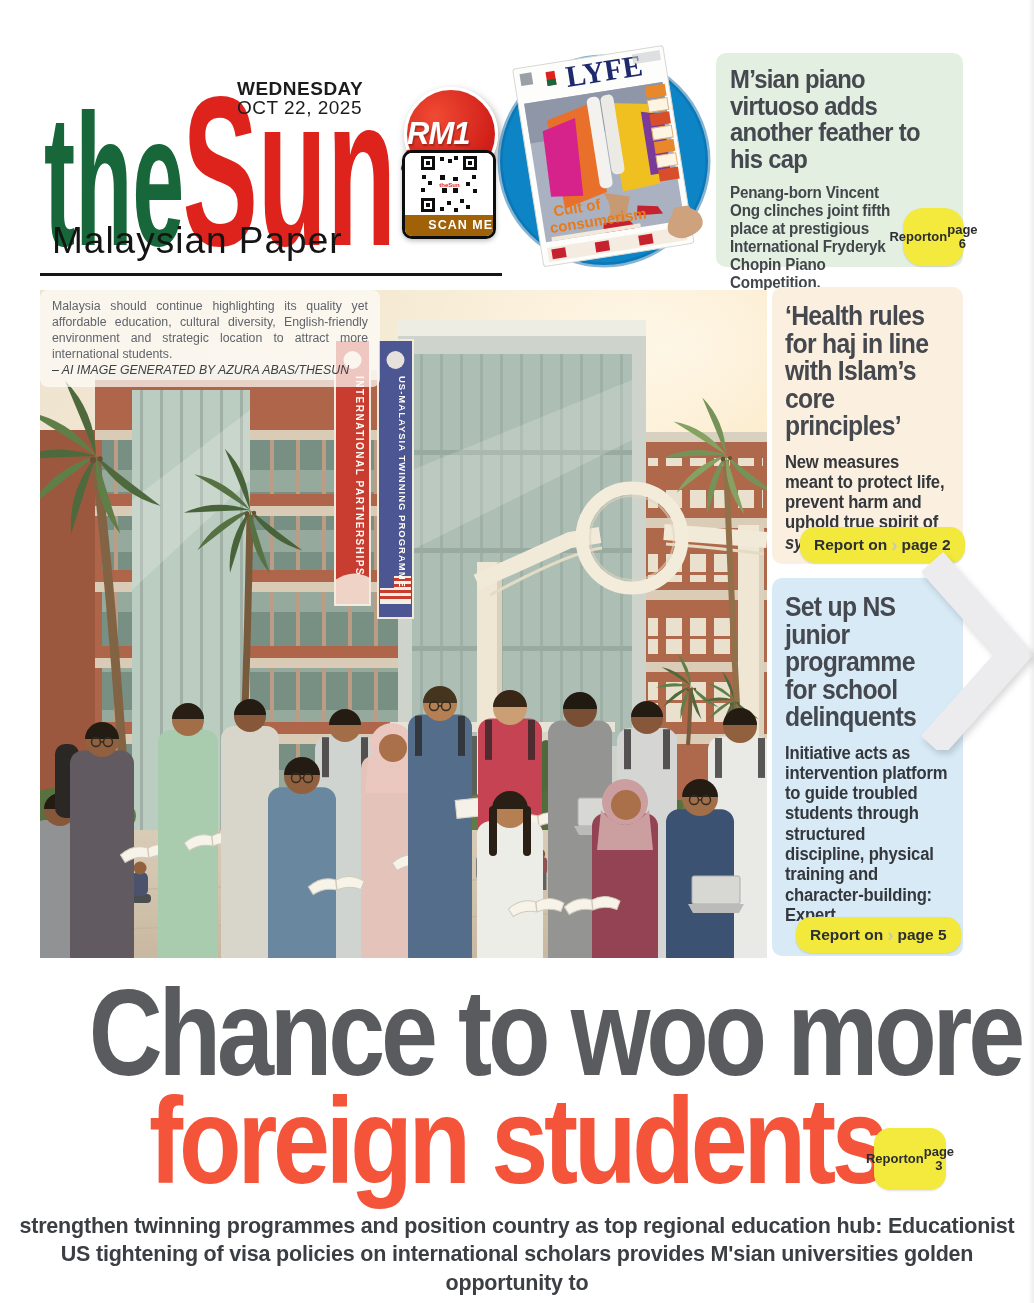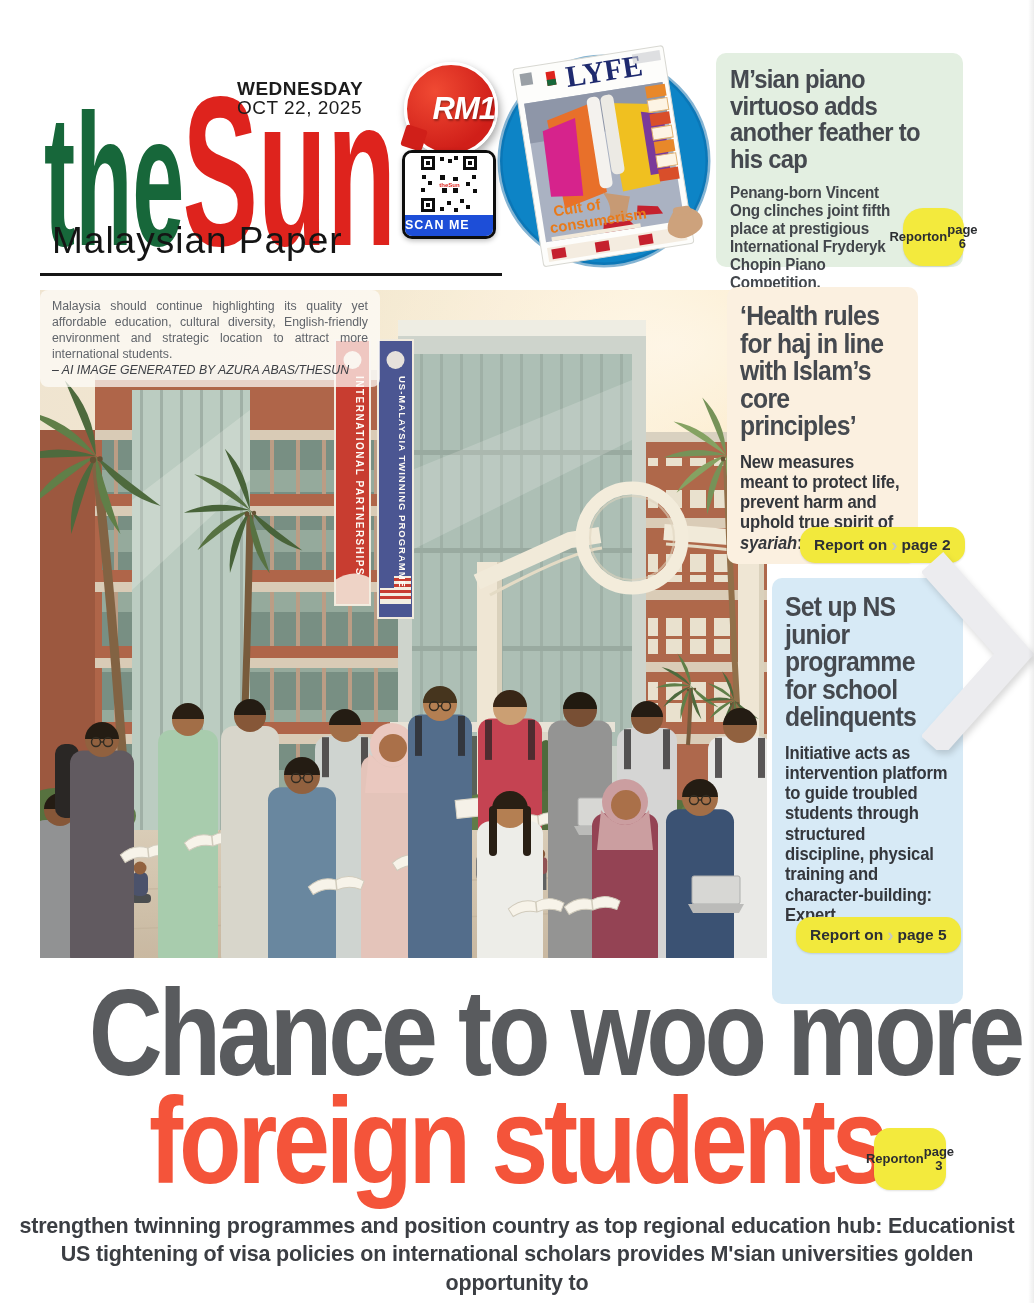--- a/index.html
+++ b/index.html
@@ -14,43 +14,43 @@
         letter-spacing:1px;white-space:nowrap;}
   .dateblock{position:absolute;left:237px;top:63px;line-height:1.02;color:#1c1c1c;}
   .dateblock .day{font-size:19px;font-weight:700;letter-spacing:.5px;margin-top:16px;}
   .dateblock .date{font-size:19px;font-weight:400;letter-spacing:.5px;}
   .infoline{position:absolute;left:46px;top:252px;width:456px;display:flex;
         justify-content:space-between;align-items:baseline;color:#1b1b1b;}
   .infoline .web,.infoline .price{font-size:16.5px;font-weight:700;letter-spacing:-0.2px;}
   .infoline .issue{font-size:14.5px;font-weight:400;}
   .rule{position:absolute;left:40px;top:273px;width:462px;height:3px;background:#161616;}
 
-  .rm1{position:absolute;left:404px;top:62px;width:88px;height:88px;border-radius:50%;
+  .rm1{position:absolute;left:404px;top:87px;width:88px;height:88px;border-radius:50%;
        background:radial-gradient(circle at 32% 30%,#f04a33,#d01f19 70%);
        border:3px solid #fff;box-shadow:2px 4px 8px rgba(0,0,0,.35);
-       display:flex;align-items:center;justify-content:flex-end;}
+       display:flex;align-items:center;justify-content:flex-start;}
   .rm1::after{content:"";position:absolute;left:-4px;bottom:4px;width:22px;height:22px;
        background:#d01f19;border-radius:3px;transform:rotate(18deg);z-index:-0;}
   .rm1 span{font-size:31px;font-weight:700;font-style:italic;color:#fff;
        text-shadow:1px 2px 2px rgba(0,0,0,.3);letter-spacing:-1px;}
 
   .qr-card{position:absolute;left:402px;top:150px;width:88px;border:3.5px solid #0d0d0d;
        border-radius:10px;overflow:hidden;background:#fff;box-shadow:0 2px 5px rgba(0,0,0,.25);}
   .qr-area{height:62px;display:flex;align-items:center;justify-content:center;background:#fff;}
-  .scanme{background:#1d4ed8;color:#fff;font-size:12.5px;font-weight:700;letter-spacing:1px;
-       text-align:left;padding:3px 0 4px;}
+  .scanme{background:#a16207;color:#fff;font-size:12.5px;font-weight:700;letter-spacing:1px;
+       text-align:right;padding:3px 0 4px;}
 
   
   .lyfe{position:absolute;left:497px;top:42px;}
 
   
   .story-box{position:absolute;border-radius:10px;box-sizing:border-box;}
   .box-green{left:716px;top:53px;width:247px;height:214px;background:#e3efe1;padding:13px 14px;}
-  .box-cream{left:727px;top:287px;width:191px;height:277px;background:#fbf0e0;padding:15px 13px;}
-  .box-blue{left:772px;top:578px;width:191px;height:426px;background:#d7eaf6;padding:15px 13px;}
+  .box-cream{left:772px;top:287px;width:191px;height:277px;background:#fbf0e0;padding:15px 13px;}
+  .box-blue{left:772px;top:578px;width:191px;height:378px;background:#d7eaf6;padding:15px 13px;}
   .box-headline{font-weight:700;color:#45494f;letter-spacing:-0.8px;line-height:1.0;
        transform:scaleX(.9);transform-origin:left top;display:block;}
   .box-green .box-headline{font-size:26.5px;width:220px;}
   .box-cream .box-headline,.box-blue .box-headline{font-size:27.5px;width:190px;}
   .box-body{font-weight:700;color:#34373c;letter-spacing:-0.2px;line-height:1.16;
        transform:scaleX(.95);transform-origin:left top;display:block;margin-top:12px;}
   .box-green .box-body{font-size:16px;width:178px;line-height:1.13;color:#42464b;}
   .box-cream .box-body,.box-blue .box-body{font-size:17.5px;width:172px;}
 
   .sq-badge{position:absolute;background:#f3ea3d;border-radius:16px;text-align:center;

